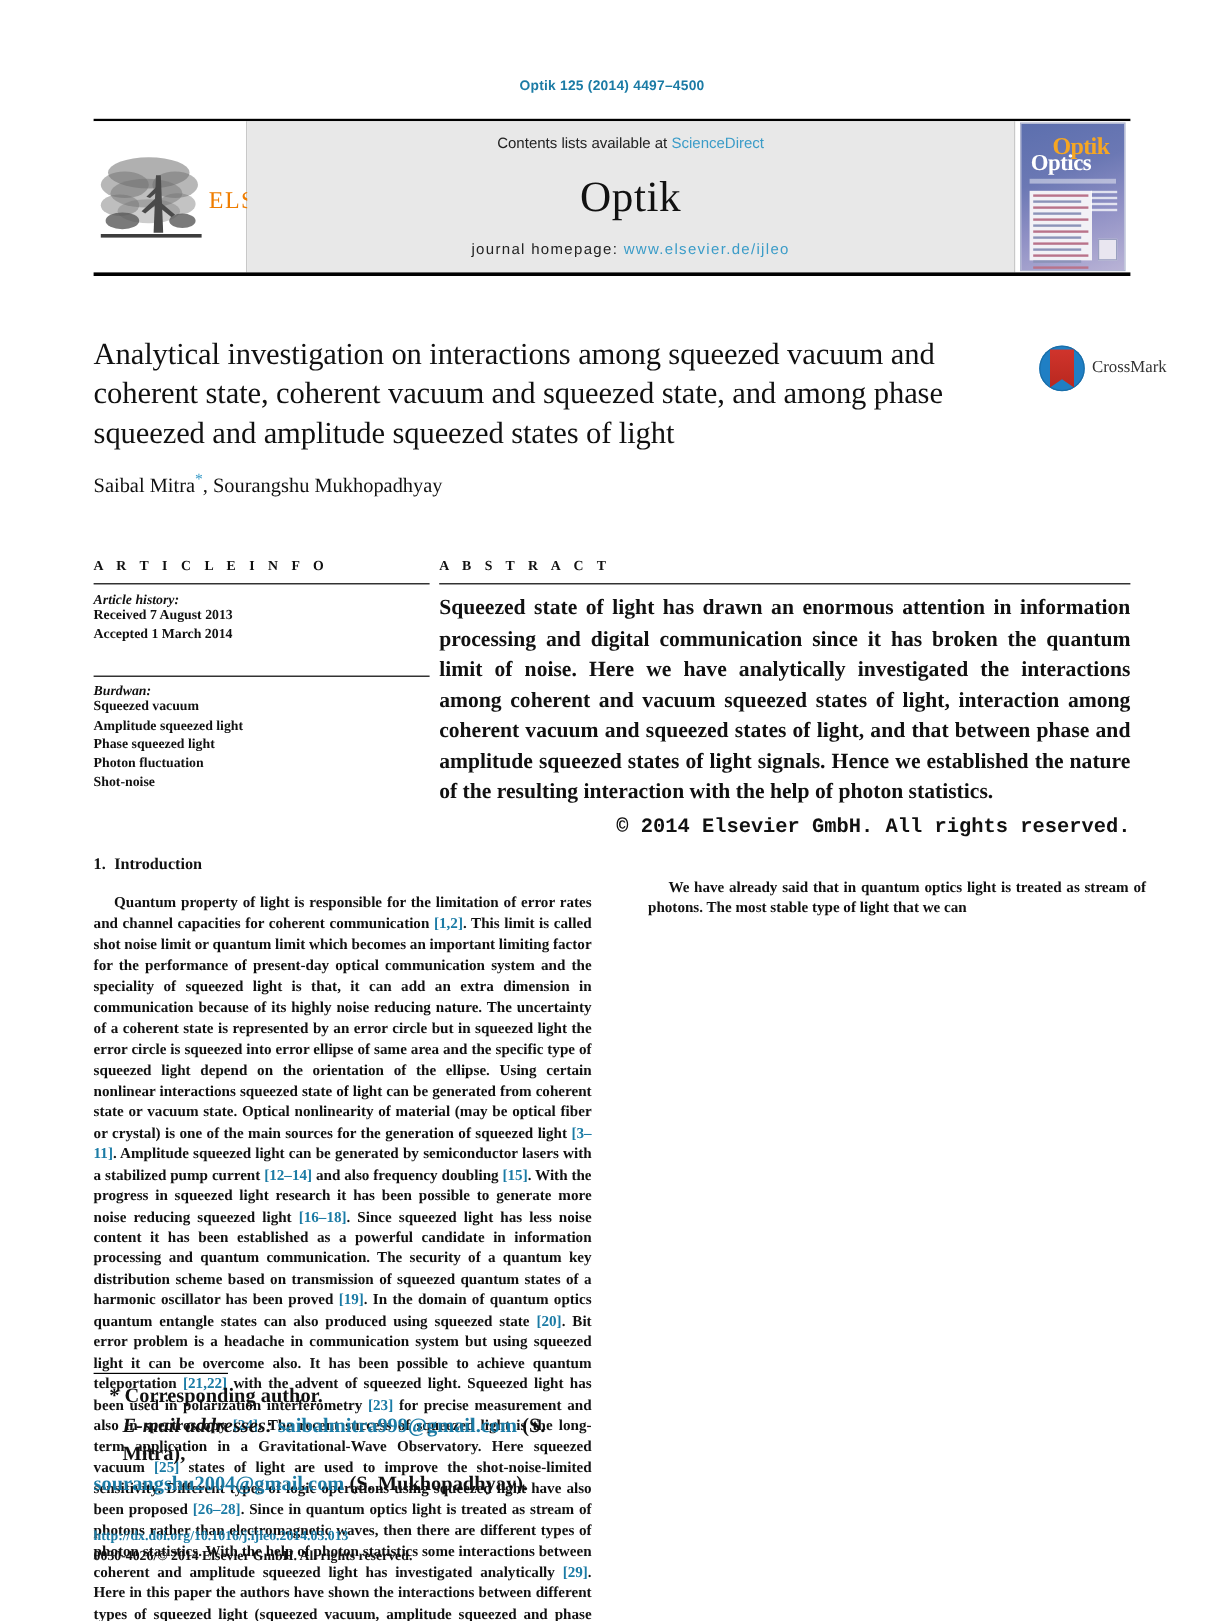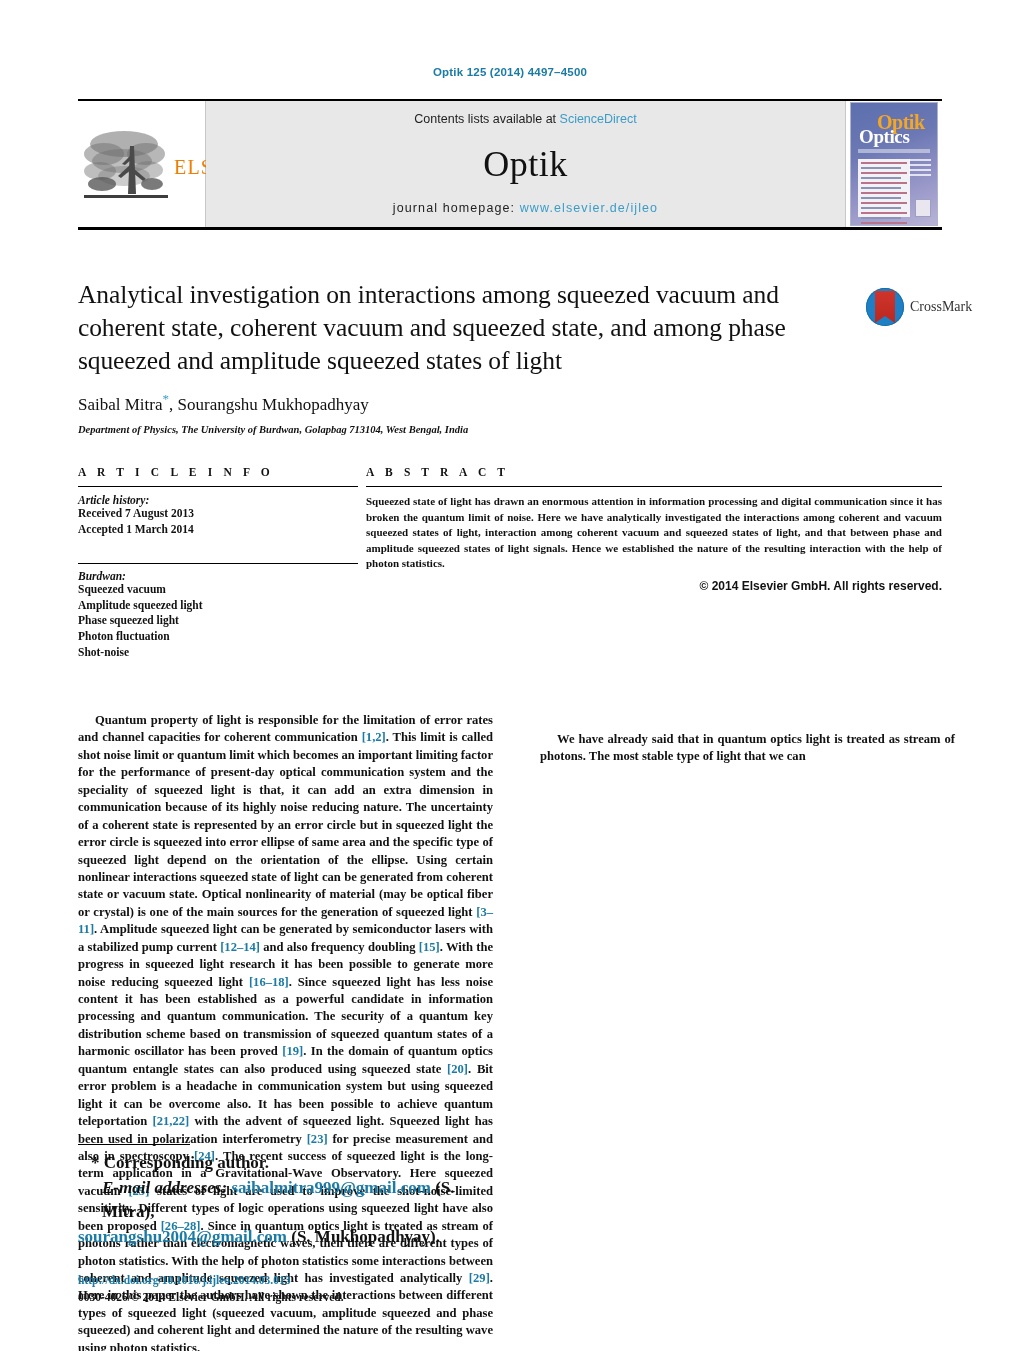--- a/index.html
+++ b/index.html
@@ -316,29 +316,29 @@
     font-family: "Liberation Serif", serif;
     font-weight: bold;
     font-size: 11.5px;
     color: #111;
     line-height: 1.38;
   }
   .kw-gap { height: 16px; }
   .abs-body {
     font-family: "Liberation Serif", serif;
     font-weight: bold;
-    font-size: 11px;
+    font-size: 18px;
     line-height: 1.42;
     text-align: justify;
     color: #111;
   }
   .abs-copy {
-    font-family: Liberation Sans, sans-serif;
-    font-weight: bold;
-    font-size: 12px;
+    font-family: Liberation Mono, monospace;
+    font-weight: bold;
+    font-size: 17px;
     text-align: right;
     margin-top: 7px;
     color: #111;
   }
 
   
   .main {
     position: absolute;
     top: 712px;
     left: 78px;
@@ -494,21 +494,20 @@
 
     </div>
   </div>
   <div class="masthead-rule"></div>
 
   <div class="title-block">
     <h1 class="paper-title">Analytical investigation on interactions among squeezed vacuum and coherent state, coherent vacuum and squeezed state, and among phase squeezed and amplitude squeezed states of light</h1>
     <div class="authors">
       <span>Saibal Mitra</span><span class="star">*</span><span>, Sourangshu Mukhopadhyay</span>
     </div>
-    <div class="affiliation">Department of Physics, The University of Burdwan, Golapbag 713104, West Bengal, India</div>
   </div>
 
   <div class="crossmark">
     <div class="crossmark-icon"></div>
     <div class="crossmark-text">CrossMark</div>
   </div>
 
   <div class="infoabs">
 
     <div class="col-info">
@@ -532,20 +531,23 @@
       <div class="rule-thin"></div>
       <div class="abs-body">Squeezed state of light has drawn an enormous attention in information processing and digital communication since it has broken the quantum limit of noise. Here we have analytically investigated the interactions among coherent and vacuum squeezed states of light, interaction among coherent vacuum and squeezed states of light, and that between phase and amplitude squeezed states of light signals. Hence we established the nature of the resulting interaction with the help of photon statistics.</div>
       <div class="abs-copy">© 2014 Elsevier GmbH. All rights reserved.</div>
     </div>
 
   </div>
 
   <div class="main">
 
     <div class="mcol left">
+      <h2 class="num-head">
+        <span class="n">1.</span><span>Introduction</span>
+      </h2>
       <p class="body"><span>Quantum property of light is responsible for the limitation of error rates and channel capacities for coherent communication </span><span class="cite">[1,2]</span><span>. This limit is called shot noise limit or quantum limit which becomes an important limiting factor for the performance of present-day optical communication system and the speciality of squeezed light is that, it can add an extra dimension in communication because of its highly noise reducing nature. The uncertainty of a coherent state is represented by an error circle but in squeezed light the error circle is squeezed into error ellipse of same area and the specific type of squeezed light depend on the orientation of the ellipse. Using certain nonlinear interactions squeezed state of light can be generated from coherent state or vacuum state. Optical nonlinearity of material (may be optical fiber or crystal) is one of the main sources for the generation of squeezed light </span><span class="cite">[3–11]</span><span>. Amplitude squeezed light can be generated by semiconductor lasers with a stabilized pump current </span><span class="cite">[12–14]</span><span> and also frequency doubling </span><span class="cite">[15]</span><span>. With the progress in squeezed light research it has been possible to generate more noise reducing squeezed light </span><span class="cite">[16–18]</span><span>. Since squeezed light has less noise content it has been established as a powerful candidate in information processing and quantum communication. The security of a quantum key distribution scheme based on transmission of squeezed quantum states of a harmonic oscillator has been proved </span><span class="cite">[19]</span><span>. In the domain of quantum optics quantum entangle states can also produced using squeezed state </span><span class="cite">[20]</span><span>. Bit error problem is a headache in communication system but using squeezed light it can be overcome also. It has been possible to achieve quantum teleportation </span><span class="cite">[21,22]</span><span> with the advent of squeezed light. Squeezed light has been used in polarization interferometry </span><span class="cite">[23]</span><span> for precise measurement and also in spectroscopy </span><span class="cite">[24]</span><span>. The recent success of squeezed light is the long-term application in a Gravitational-Wave Observatory. Here squeezed vacuum </span><span class="cite">[25]</span><span> states of light are used to improve the shot-noise-limited sensitivity. Different types of logic operations using squeezed light have also been proposed </span><span class="cite">[26–28]</span><span>. Since in quantum optics light is treated as stream of photons rather than electromagnetic waves, then there are different types of photon statistics. With the help of photon statistics some interactions between coherent and amplitude squeezed light has investigated analytically </span><span class="cite">[29]</span><span>. Here in this paper the authors have shown the interactions between different types of squeezed light (squeezed vacuum, amplitude squeezed and phase squeezed) and coherent light and determined the nature of the resulting wave using photon statistics.</span></p>
     </div>
 
     <div class="mcol right">
       <div class="sec2-wrap">
         <p class="body">We have already said that in quantum optics light is treated as stream of photons. The most stable type of light that we can</p>
       </div>
     </div>
 
   </div>

